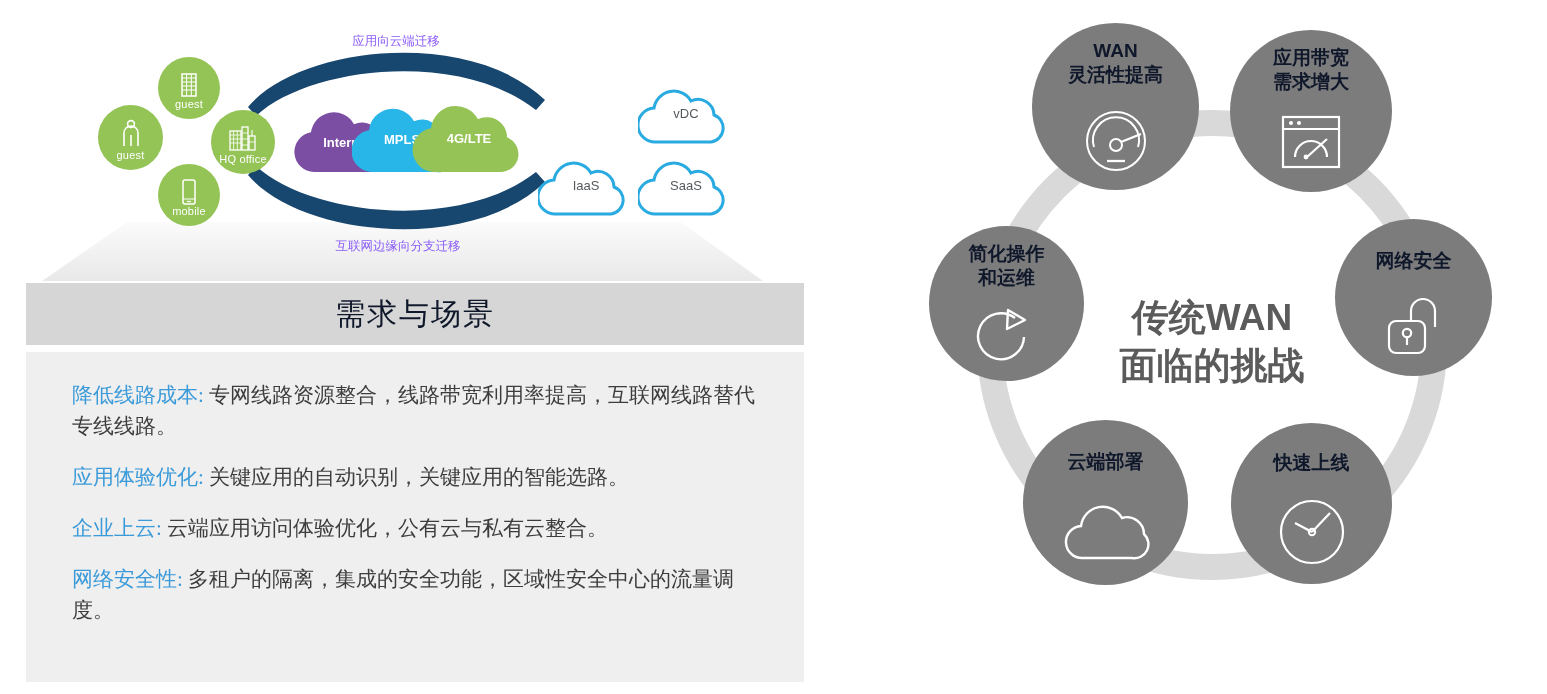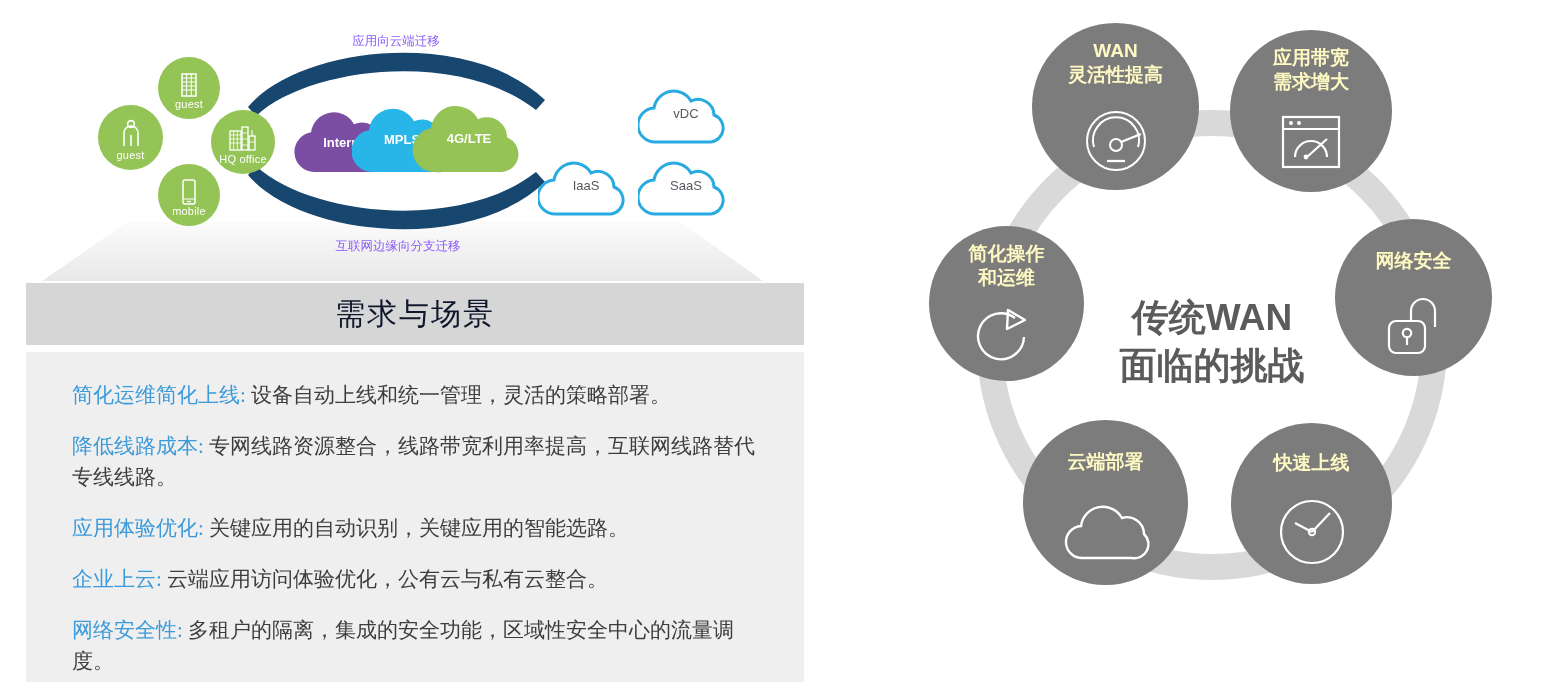--- a/index.html
+++ b/index.html
@@ -42,21 +42,21 @@
   
   .bullets{position:absolute;left:26px;top:352px;width:778px;height:330px;
       background:#efefef;padding:28px 46px 0 46px;box-sizing:border-box;}
   .bullet{font-family:"Liberation Serif","DejaVu Serif",serif;
       font-size:21px;line-height:31px;color:#3d3d3d;margin-bottom:20px;}
   .bullet .k{color:#3b9ad9;}
 
   
   #right-panel{position:absolute;left:880px;top:0;width:667px;height:694px;}
   #wheel{position:absolute;left:0;top:0;}
-  .node{position:absolute;border-radius:50%;background:#7c7c7c;color:#fef9c3;
+  .node{position:absolute;border-radius:50%;background:#7c7c7c;color:#0f172a;
         display:block;}
   .node .ntxt{position:absolute;left:0;right:0;text-align:center;
         font-size:19px;line-height:24px;font-weight:bold;padding-top:22px;}
   .node .nicon{position:absolute;left:50%;transform:translateX(-50%);}
   .node.two .ntxt{padding-top:16px;}
   .center-text{position:absolute;text-align:center;color:#5b5b5b;
         font-size:37px;line-height:48px;font-weight:bold;white-space:pre-line;}
 </style>
 </head>
 <body>
@@ -185,23 +185,20 @@
       <span class="cl-lbl">IaaS</span>
     </div>
   </div>
 
   <div class="head-band">
     <span class="htxt">需求与场景</span>
   </div>
 
   <div class="bullets">
     <div class="bullet">
-      <span class="k">简化运维简化上线</span><span class="k">: </span><span>设备自动上线和统一管理，灵活的策略部署。</span>
-    </div>
-    <div class="bullet">
       <span class="k">降低线路成本</span><span class="k">: </span><span>专网线路资源整合，线路带宽利用率提高，互联网线路替代专线线路。</span>
     </div>
     <div class="bullet">
       <span class="k">应用体验优化</span><span class="k">: </span><span>关键应用的自动识别，关键应用的智能选路。</span>
     </div>
     <div class="bullet">
       <span class="k">企业上云</span><span class="k">: </span><span>云端应用访问体验优化，公有云与私有云整合。</span>
     </div>
     <div class="bullet">
       <span class="k">网络安全性</span><span class="k">: </span><span>多租户的隔离，集成的安全功能，区域性安全中心的流量调度。</span>

